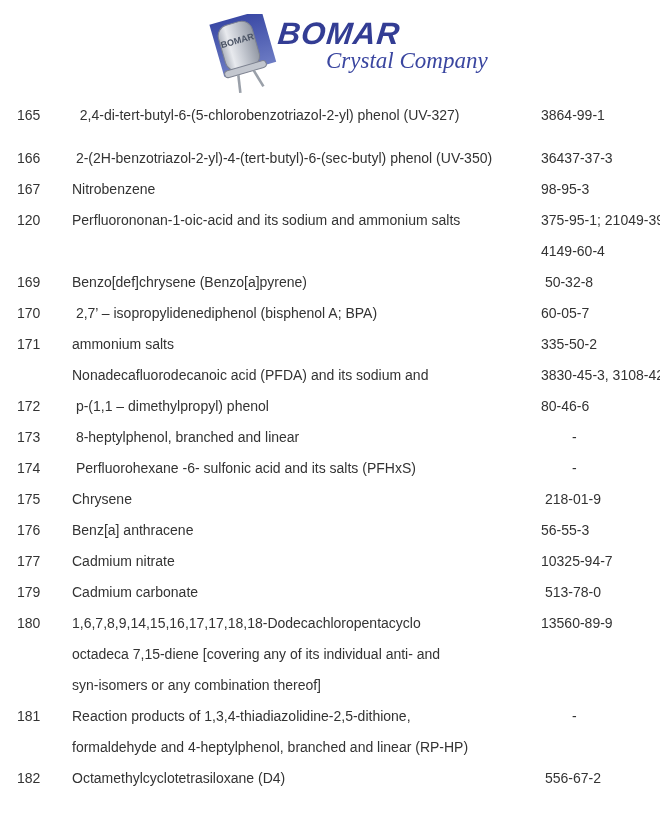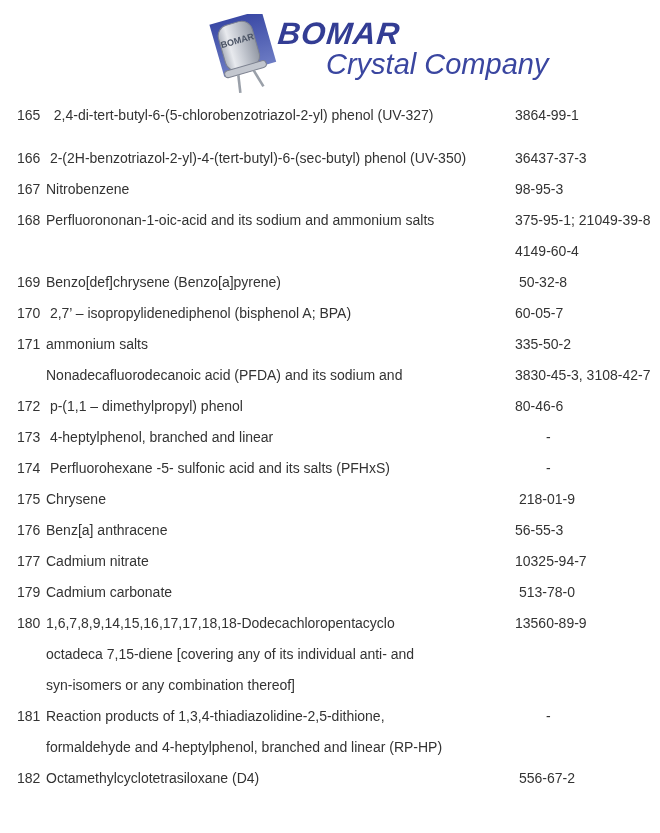--- a/index.html
+++ b/index.html
@@ -12,32 +12,32 @@
   .logo{position:absolute;top:12px;left:198px;width:290px;height:84px;}
   .crystal{position:absolute;left:0;top:2px;width:80px;height:80px;}
   .brand{
     position:absolute;left:80px;top:4px;
     font-size:31px;font-weight:bold;font-style:italic;
     letter-spacing:1px;color:#333d94;transform:skewX(-6deg);
     font-family:"Liberation Sans",sans-serif;
   }
   .brand-sub{
     position:absolute;left:128px;top:36px;
-    font-family:Liberation Sans, sans-serif;font-style:italic;
-    font-size:29px;color:#3a46a0;white-space:nowrap;
+    font-family:Liberation Serif, serif;font-style:italic;
+    font-size:23px;color:#3a46a0;white-space:nowrap;
   }
   
   .table{position:absolute;top:100px;left:0;width:546px;}
   .row{
     display:grid;grid-template-columns:29px 469px 1fr;
     padding-left:17px;font-size:14px;line-height:31px;
   }
   .row.gap-after{margin-bottom:12px;}
   .cell{min-width:0;}
-  .line{white-space:pre;}
+  .line{white-space:pre;margin-left:26px;}
   .num{color:#333333;}
 </style>
 </head>
 <body>
 
 <div class="page">
 
   <div class="logo">
     <svg class="crystal" viewBox="0 0 80 80" xmlns="http://www.w3.org/2000/svg">
       <defs>
@@ -87,21 +87,21 @@
       <div class="row">
         <div class="cell num">167</div>
         <div class="cell name">
           <div class="line">Nitrobenzene</div>
         </div>
         <div class="cell cas">
           <div class="line">98-95-3</div>
         </div>
       </div>
       <div class="row">
-        <div class="cell num">168</div>
+        <div class="cell num">120</div>
         <div class="cell name">
           <div class="line">Perfluorononan-1-oic-acid and its sodium and ammonium salts</div>
         </div>
         <div class="cell cas">
           <div class="line">375-95-1; 21049-39-8</div>
           <div class="line">4149-60-4</div>
         </div>
       </div>
       <div class="row">
         <div class="cell num">169</div>
@@ -137,30 +137,30 @@
         <div class="cell name">
           <div class="line"> p-(1,1 – dimethylpropyl) phenol</div>
         </div>
         <div class="cell cas">
           <div class="line">80-46-6</div>
         </div>
       </div>
       <div class="row">
         <div class="cell num">173</div>
         <div class="cell name">
-          <div class="line"> 4-heptylphenol, branched and linear</div>
+          <div class="line"> 8-heptylphenol, branched and linear</div>
         </div>
         <div class="cell cas">
           <div class="line">        -</div>
         </div>
       </div>
       <div class="row">
         <div class="cell num">174</div>
         <div class="cell name">
-          <div class="line"> Perfluorohexane -5- sulfonic acid and its salts (PFHxS)</div>
+          <div class="line"> Perfluorohexane -6- sulfonic acid and its salts (PFHxS)</div>
         </div>
         <div class="cell cas">
           <div class="line">        -</div>
         </div>
       </div>
       <div class="row">
         <div class="cell num">175</div>
         <div class="cell name">
           <div class="line">Chrysene</div>
         </div>

